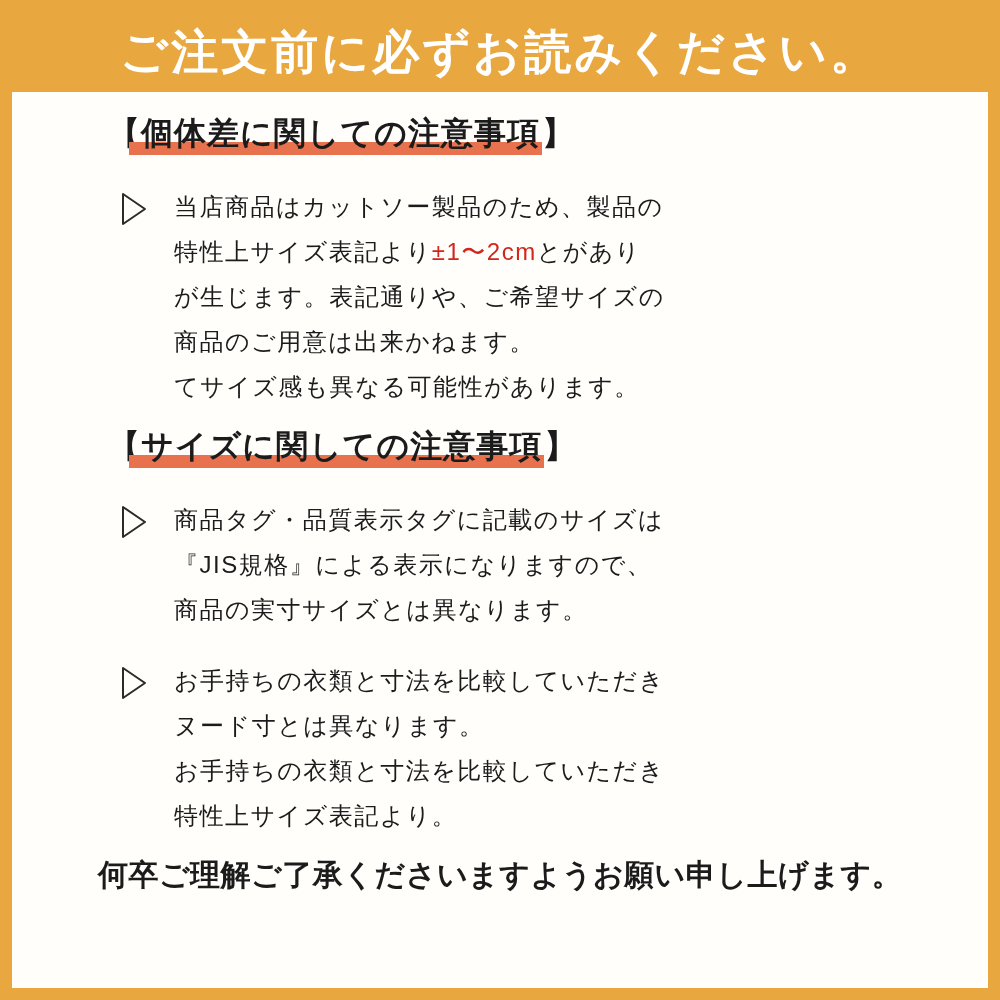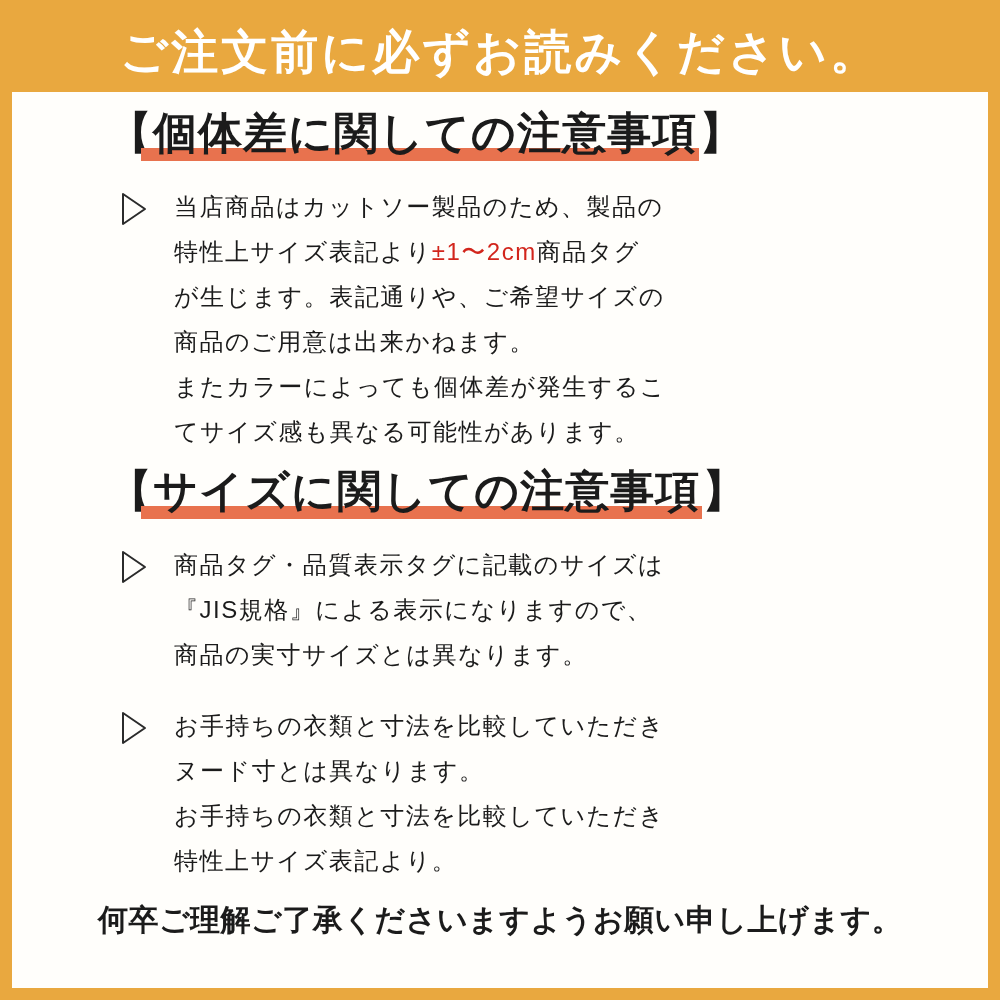--- a/index.html
+++ b/index.html
@@ -30,21 +30,21 @@
     white-space:nowrap;
   }
   .card{
     position:absolute;
     left:12px;right:12px;top:92px;bottom:12px;
     background:var(--card_bg);
     box-sizing:border-box;
   }
   .heading{
     margin:16px 0 0 96px;
-    font-size:44px;
+    font-size:32px;
     line-height:50px;
     font-weight:700;
     color:var(--text);
     letter-spacing:1px;
     white-space:nowrap;
   }
   .heading .underlined{
     background-image:linear-gradient(var(--heading_underline),var(--heading_underline));
     background-size:100% 13px;
     background-position:0 100%;
@@ -97,24 +97,23 @@
     <h2 class="heading"><span class="bracket">【</span><span class="underlined">個体差に関しての注意事項</span><span class="bracket">】</span></h2>
 
     <div class="bullet">
       <span class="tri">
         <svg width="28" height="36" viewBox="0 0 28 36" aria-hidden="true">
           <path d="M3 3 L25 18 L3 33 Z" fill="none" stroke="#2B2B2B" stroke-width="2" stroke-linejoin="round"></path>
         </svg>
       </span>
       <div class="btext">
         <div class="line">当店商品はカットソー製品のため、製品の</div>
-        <div class="line"><span>特性上サイズ表記より</span><span class="red">±1〜2cm</span><span>商品タグ</span></div>
+        <div class="line"><span>特性上サイズ表記より</span><span class="red">±1〜2cm</span><span>とがあり</span></div>
         <div class="line">が生じます。表記通りや、ご希望サイズの</div>
         <div class="line">商品のご用意は出来かねます。</div>
-        <div class="line">またカラーによっても個体差が発生するこ</div>
         <div class="line">てサイズ感も異なる可能性があります。</div>
       </div>
     </div>
 
     <h2 class="heading heading2"><span class="bracket">【</span><span class="underlined">サイズに関しての注意事項</span><span class="bracket">】</span></h2>
 
     <div class="bullet">
       <span class="tri">
         <svg width="28" height="36" viewBox="0 0 28 36" aria-hidden="true">
           <path d="M3 3 L25 18 L3 33 Z" fill="none" stroke="#2B2B2B" stroke-width="2" stroke-linejoin="round"></path>

